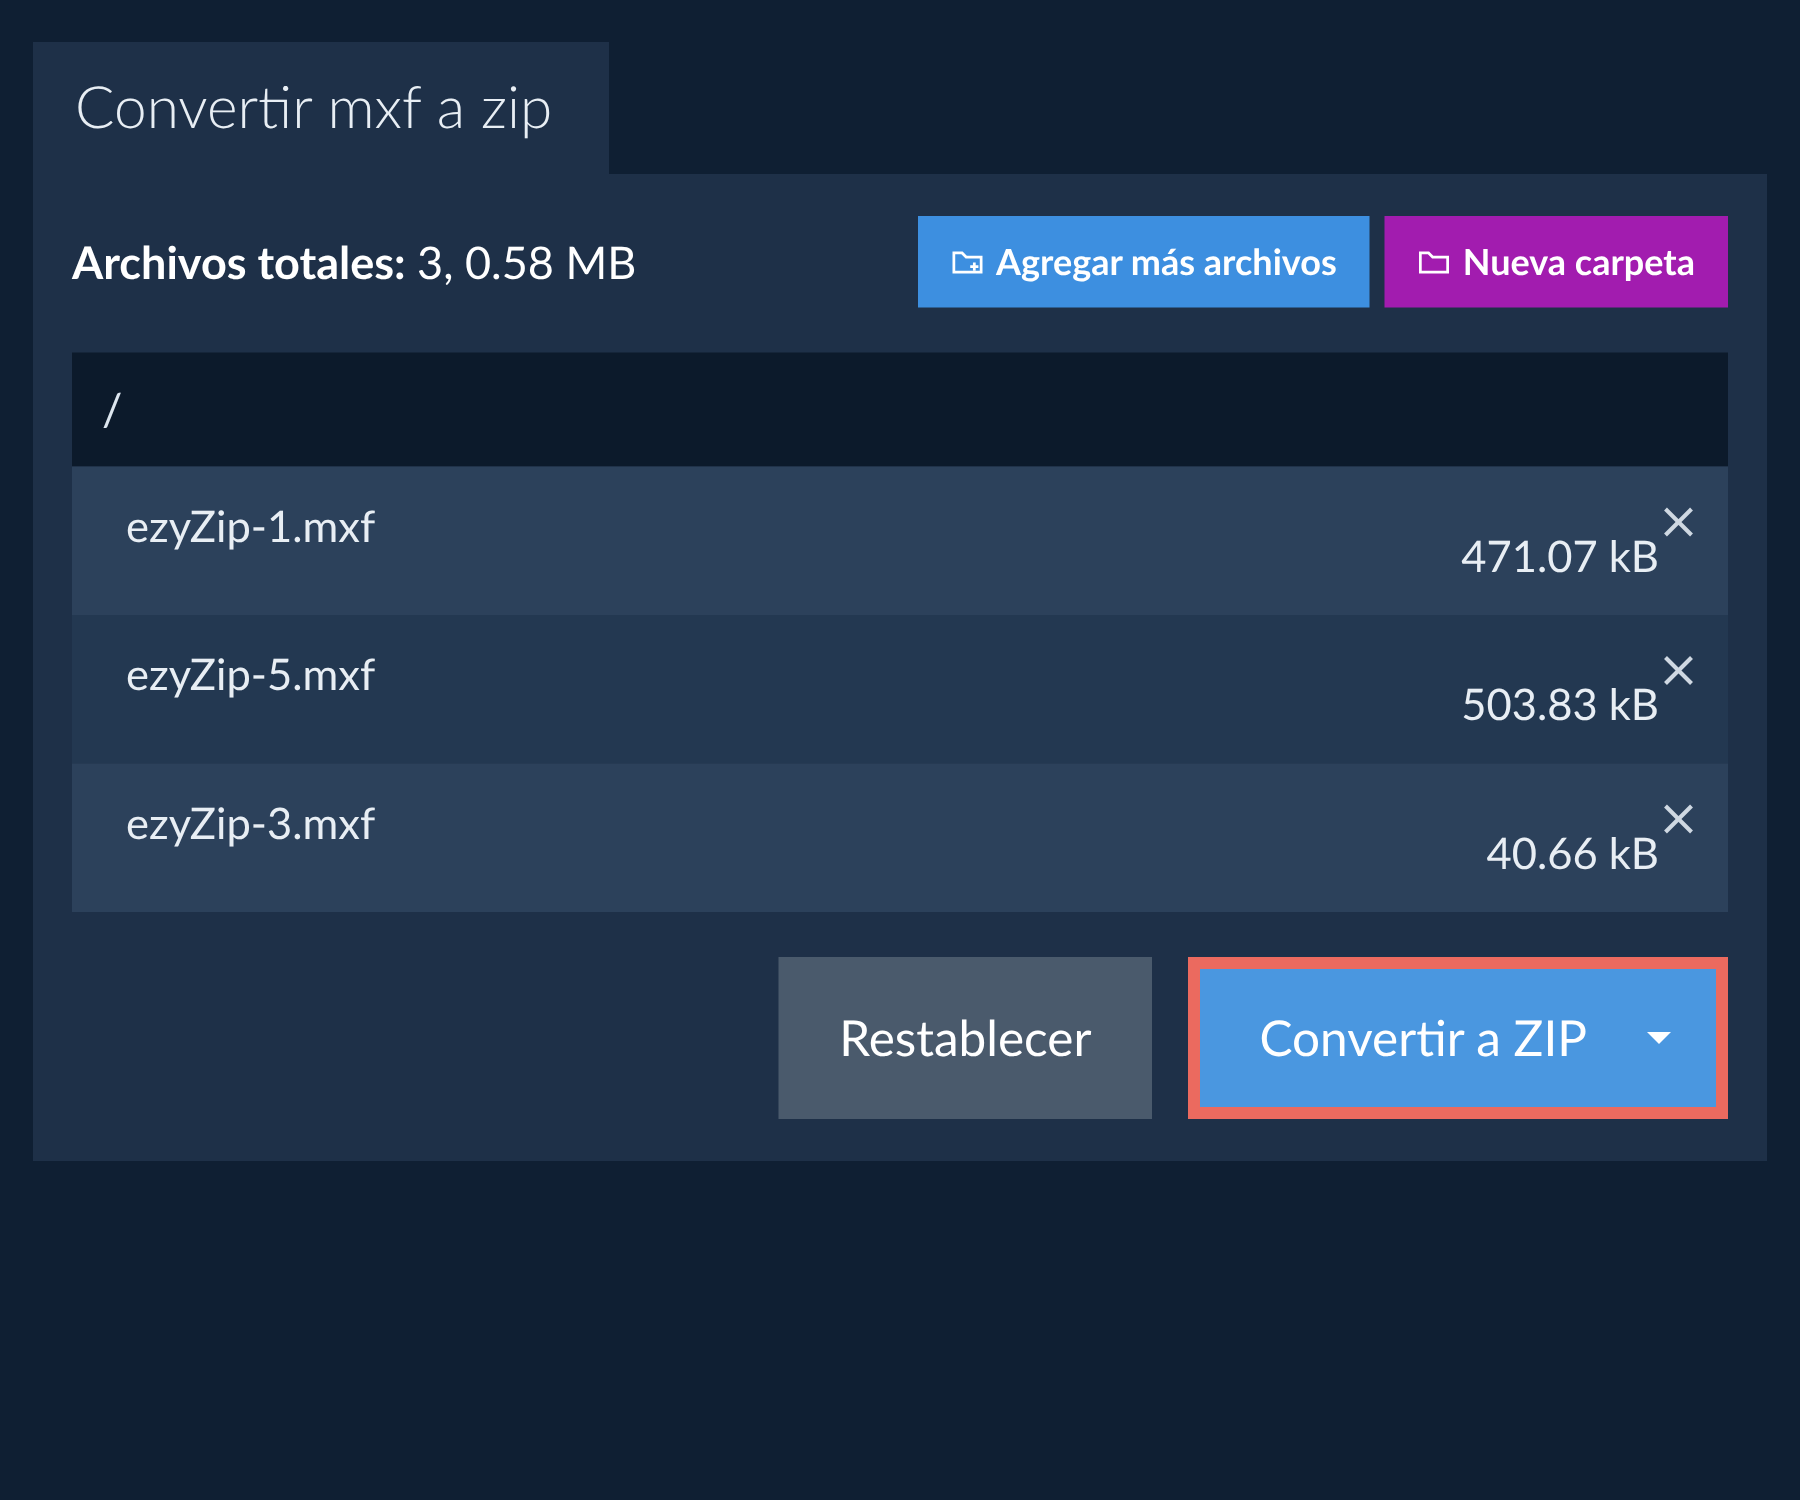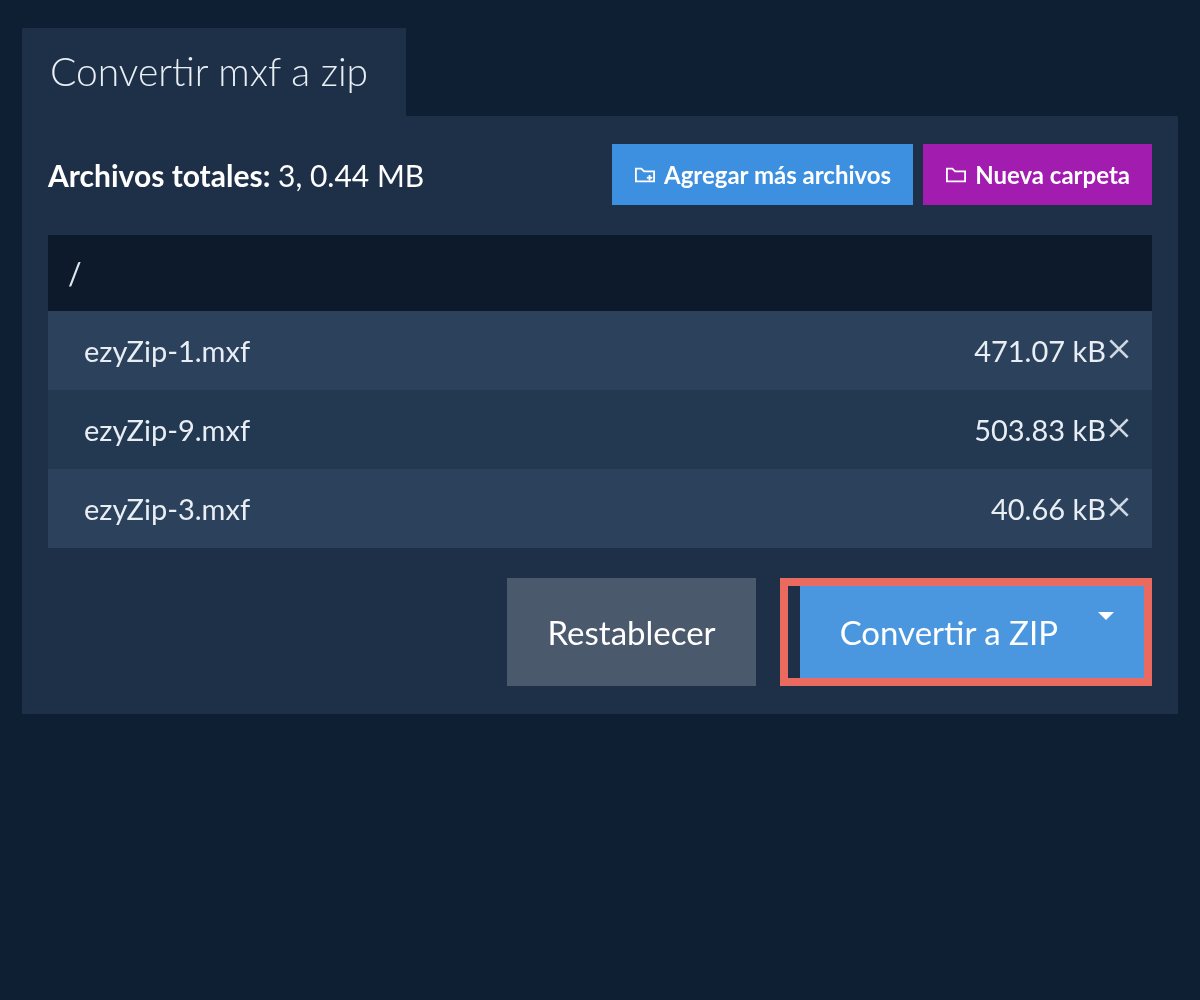--- a/index.html
+++ b/index.html
@@ -86,20 +86,21 @@
       background: #233851;
     }
     .file-row:nth-child(odd) {
       background: #2c415b;
     }
     .file-name {
       flex: 1;
     }
     .file-size {
       white-space: nowrap;
+      margin-top: 20px;
     }
     .close-x {
       width: 26px;
       height: 26px;
       cursor: pointer;
     }
     .actions {
       display: flex;
       justify-content: flex-end;
       gap: 24px;
@@ -117,44 +118,44 @@
       background: #4a5a6c;
     }
     .convert-wrap {
       border: 8px solid #eb6a5f;
       display: flex;
       align-items: stretch;
     }
     .big-blue {
       background: #4a97e0;
       display: flex;
+      align-items: center;
       gap: 40px;
       padding-right: 30px;
-      margin-left: 12px;
     }
     .caret {
       width: 0;
       height: 0;
       border-left: 8px solid transparent;
       border-right: 8px solid transparent;
       border-top: 8px solid #fff;
     }
   </style>
 </head>
 <body>
 
 <div class="outer">
   <div class="tab-header">Convertir mxf a zip</div>
 
   <div class="panel">
 
     <div class="toolbar">
       <div class="totals">
         <b>Archivos totales:</b>
-        <span>3, 0.44 MB</span>
+        <span>3, 0.58 MB</span>
       </div>
       <button class="btn btn-blue">
         <span class="icon">
           <svg width="22" height="20" viewBox="0 0 24 22" fill="none" stroke="#fff" stroke-width="2">
             <path d="M2 4 L2 18 L22 18 L22 7 L11 7 L8 4 Z"></path>
             <line x1="17" y1="11" x2="17" y2="17"></line>
             <line x1="14" y1="14" x2="20" y2="14"></line>
           </svg>
         </span>
         <span>Agregar más archivos</span>
@@ -174,21 +175,21 @@
       <div id="file-rows">
           <div class="file-row">
             <div class="file-name">ezyZip-1.mxf</div>
             <div class="file-size">471.07 kB</div>
             <span><svg class="close-x" viewBox="0 0 24 24" fill="none" stroke="#cfd8e2" stroke-width="2.5">
                 <line x1="4" y1="4" x2="20" y2="20"></line>
                 <line x1="20" y1="4" x2="4" y2="20"></line>
               </svg></span>
           </div>
           <div class="file-row">
-            <div class="file-name">ezyZip-9.mxf</div>
+            <div class="file-name">ezyZip-5.mxf</div>
             <div class="file-size">503.83 kB</div>
             <span><svg class="close-x" viewBox="0 0 24 24" fill="none" stroke="#cfd8e2" stroke-width="2.5">
                 <line x1="4" y1="4" x2="20" y2="20"></line>
                 <line x1="20" y1="4" x2="4" y2="20"></line>
               </svg></span>
           </div>
           <div class="file-row">
             <div class="file-name">ezyZip-3.mxf</div>
             <div class="file-size">40.66 kB</div>
             <span><svg class="close-x" viewBox="0 0 24 24" fill="none" stroke="#cfd8e2" stroke-width="2.5">

